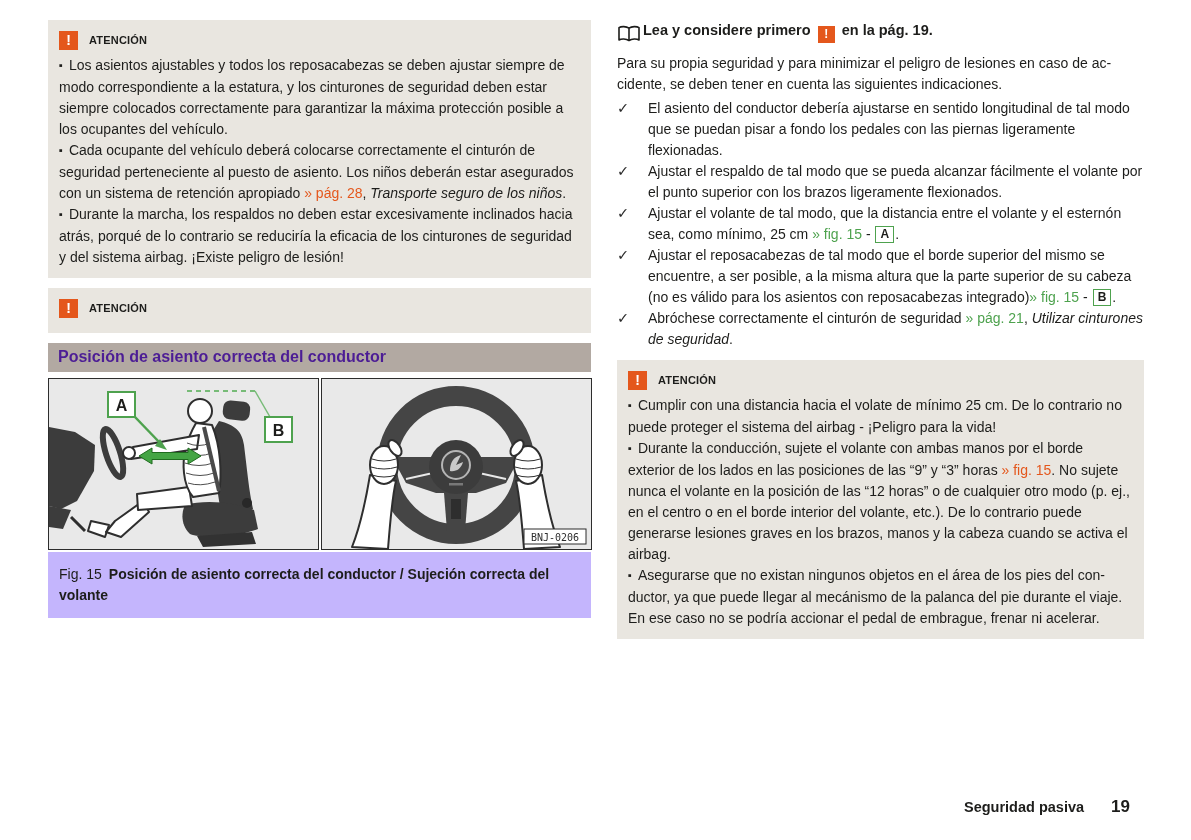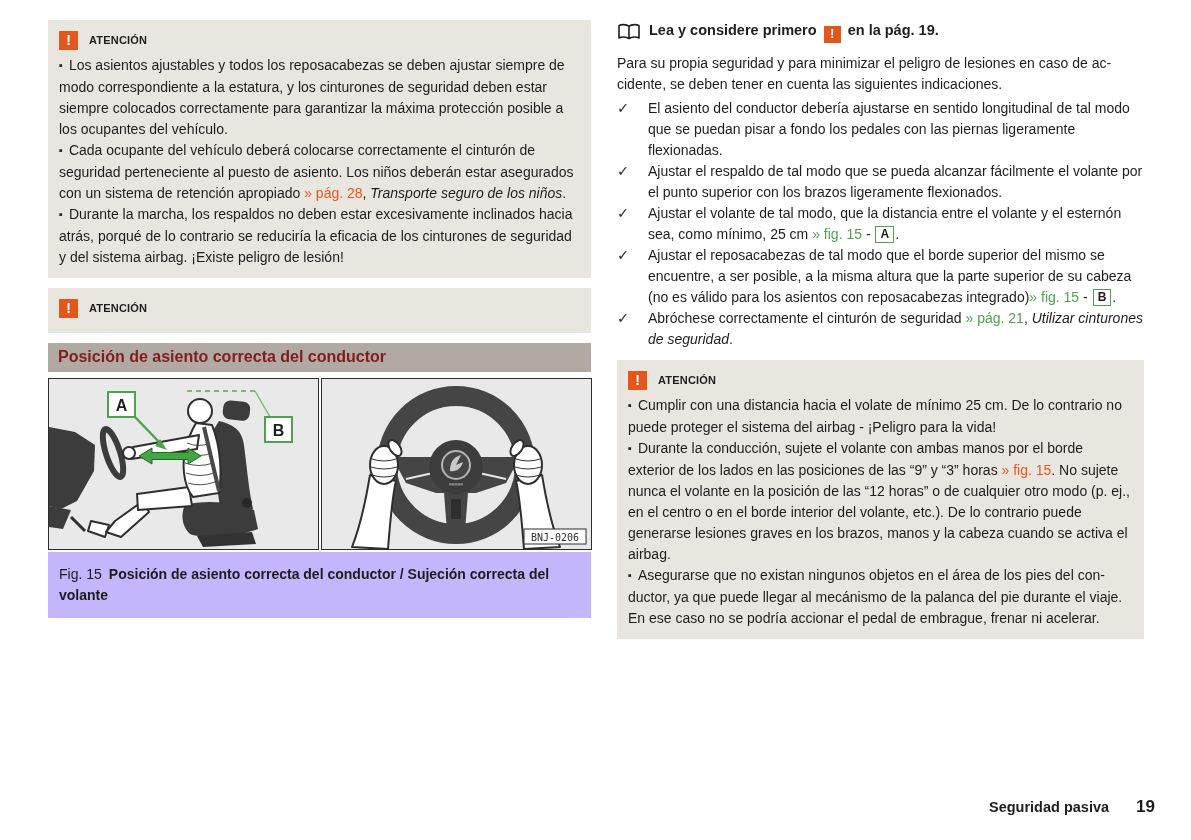--- a/index.html
+++ b/index.html
@@ -15,33 +15,33 @@
   .attn{background:#e9e6e0;padding:8px 11px 10px 11px;margin-bottom:10px;}
   .attn-head{display:flex;align-items:center;gap:11px;margin-bottom:3px;height:24px;}
   .warn-sq{width:19px;height:19px;background:#e4571c;color:#fff;font-weight:bold;
     font-size:14px;display:flex;align-items:center;justify-content:center;flex:none;}
   .attn-title{font-weight:bold;font-size:11px;letter-spacing:.2px;}
   .attn p{margin:0;font-size:14px;line-height:21px;}
   .bullet-sq{font-size:11px;margin-right:6px;position:relative;top:-1px;}
 
   
   .sec-head{background:#b2a9a2;padding:5px 10px 6px 10px;font-weight:bold;
-    font-size:16px;margin-bottom:6px;color:#7f1d1d;}
+    font-size:16px;margin-bottom:6px;color:#4c1d95;}
 
   
   .fig-panels{display:flex;gap:2px;}
   .panel{width:269px;height:170px;border:1px solid #2d2d2d;background:#e9e9e9;
     box-sizing:content-box;flex:none;}
   .panel svg{display:block;width:100%;height:100%;}
   .fig-caption{background:#c4b5fd;margin-top:2px;padding:12px 11px;
     font-size:14px;line-height:21px;}
   .svg-label{font-family:"Liberation Sans",sans-serif;font-weight:bold;}
 
   
-  .lead{display:flex;gap:8px;align-items:center;font-size:14.5px;
+  .lead{display:flex;gap:2px;align-items:flex-end;font-size:14.5px;
     line-height:21px;margin-bottom:10px;font-weight:bold;}
   .book-ic{flex:none;margin-top:1px;}
   .intro{margin:0 0 3px 0;font-size:14px;line-height:21px;}
   .check-row{display:flex;}
   .check-mark{width:31px;flex:none;font-size:14.5px;line-height:21px;color:#2a2a2a;
     font-style:italic;}
   .check-text{margin:0;font-size:14px;line-height:21px;flex:1;}
 
   
   .seg-b{font-weight:bold;}
@@ -49,21 +49,21 @@
   .seg-o{color:#e4571c;}
   .seg-g{color:#4ea24e;}
   .seg-box{display:inline-block;border:1px solid #4ea24e;background:#fff;color:#1d1d1b;
     font-weight:bold;font-size:12px;line-height:15px;padding:0 4px;margin:0 1px;
     vertical-align:1px;}
   .seg-warn{display:inline-flex;width:17px;height:17px;background:#e4571c;color:#fff;
     font-weight:bold;font-size:12px;align-items:center;justify-content:center;
     vertical-align:-3px;margin:0 3px;}
 
   
-  .footer{position:absolute;right:36px;top:797px;display:flex;align-items:baseline;gap:27px;}
+  .footer{position:absolute;right:61px;top:797px;display:flex;align-items:baseline;gap:27px;}
   .footer-section{font-weight:bold;font-size:14.5px;}
   .footer-page{font-weight:bold;font-size:17px;}
 </style>
 </head>
 <body>
 
 <div class="page">
 
   <div class="col-left">
 

